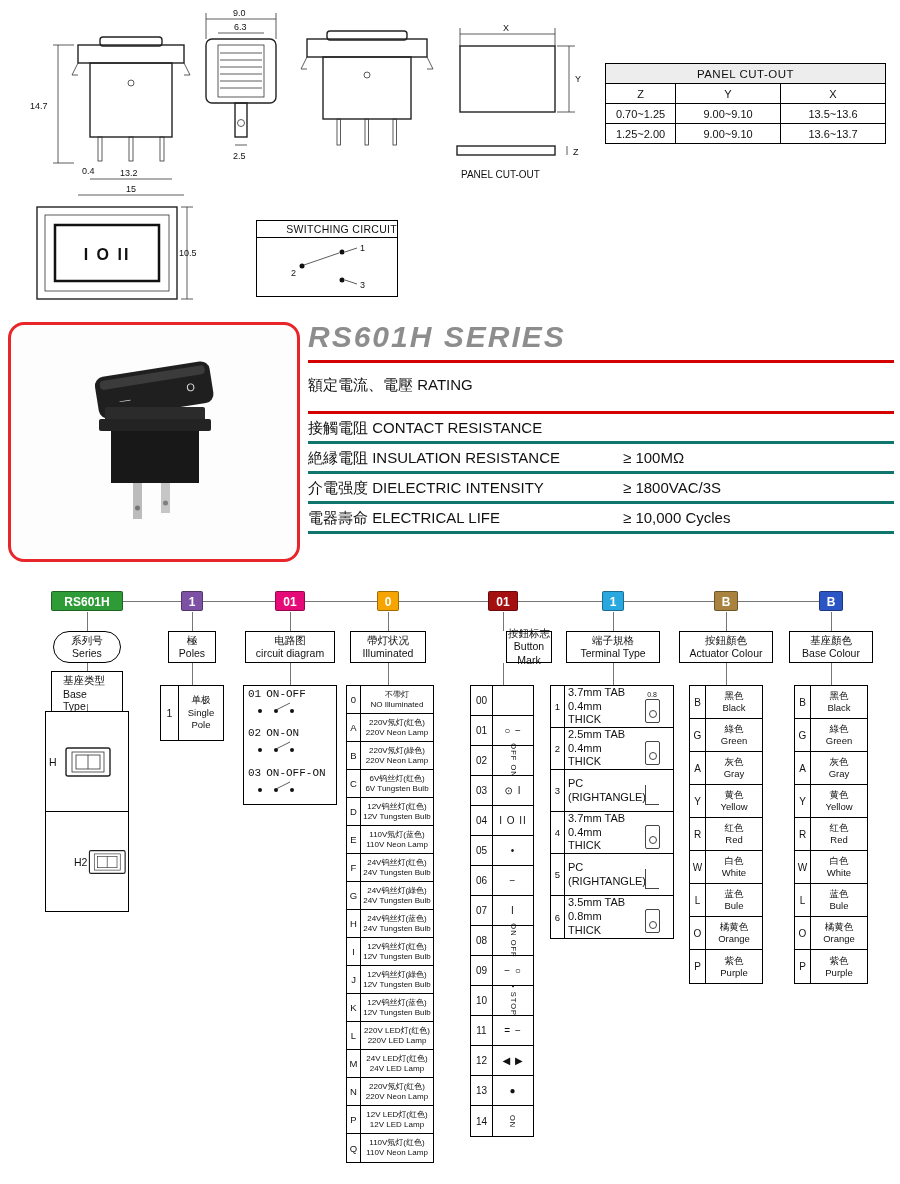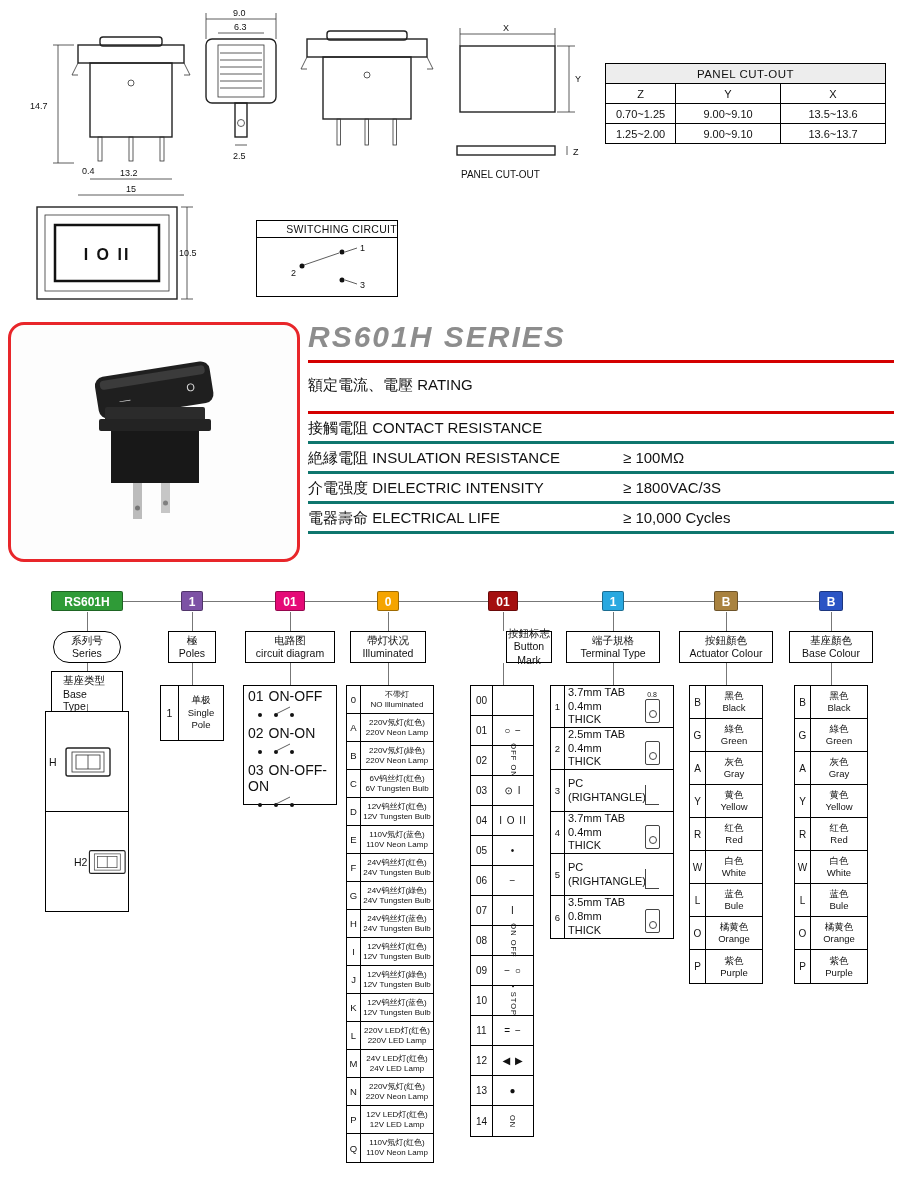--- a/index.html
+++ b/index.html
@@ -72,21 +72,21 @@
   .switch-row:last-child { border-bottom: none; margin-left: 25px; }
   .switch-letter { width: 17px; font-size: 10.5px; padding-left: 3px; }
 
   .poles-box { left: 160px; top: 100px; width: 64px; height: 56px; display: flex; font-size: 10.5px; }
   .poles-code { width: 18px; border-right: 1px solid #000; display: flex; align-items: center; justify-content: center; }
   .poles-txt { flex: 1; display: flex; flex-direction: column; align-items: center; justify-content: center;
                text-align: center; font-size: 9.5px; line-height: 1.3; }
 
   .circuit-box { left: 243px; top: 100px; width: 94px; height: 120px; display: flex; flex-direction: column; }
   .circuit-row { flex: 1; padding: 2px 4px 0; }
-  .circuit-row .cline { font-size: 14px; }
+  .circuit-row .cline { font-size: 11px; font-family: Liberation Mono, monospace; }
   .circuit-row .ccode { margin-right: 5px; }
 
   .il-table { left: 346px; top: 100px; width: 88px; }
   .il-row { display: flex; height: 28px; border-bottom: 1px solid #000; }
   .il-row:last-child { border-bottom: none; }
   .il-code { width: 14px; border-right: 1px solid #000; display: flex; align-items: center; justify-content: center; font-size: 9.5px; }
   .il-txt { flex: 1; display: flex; flex-direction: column; justify-content: center; text-align: center;
             font-size: 8px; line-height: 1.2; }
 
   .mk-table { left: 470px; top: 100px; width: 64px; }

